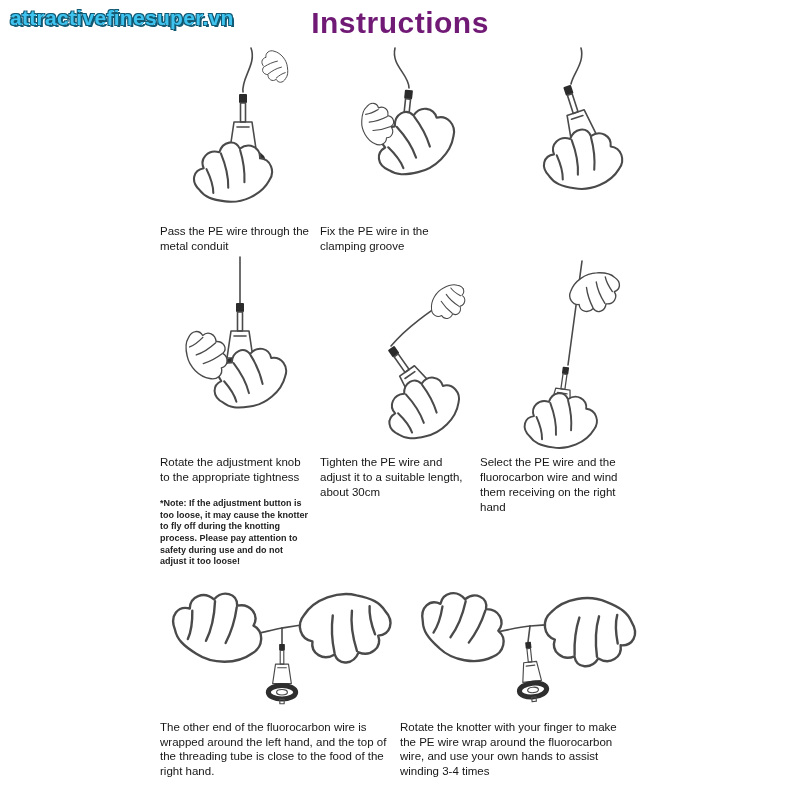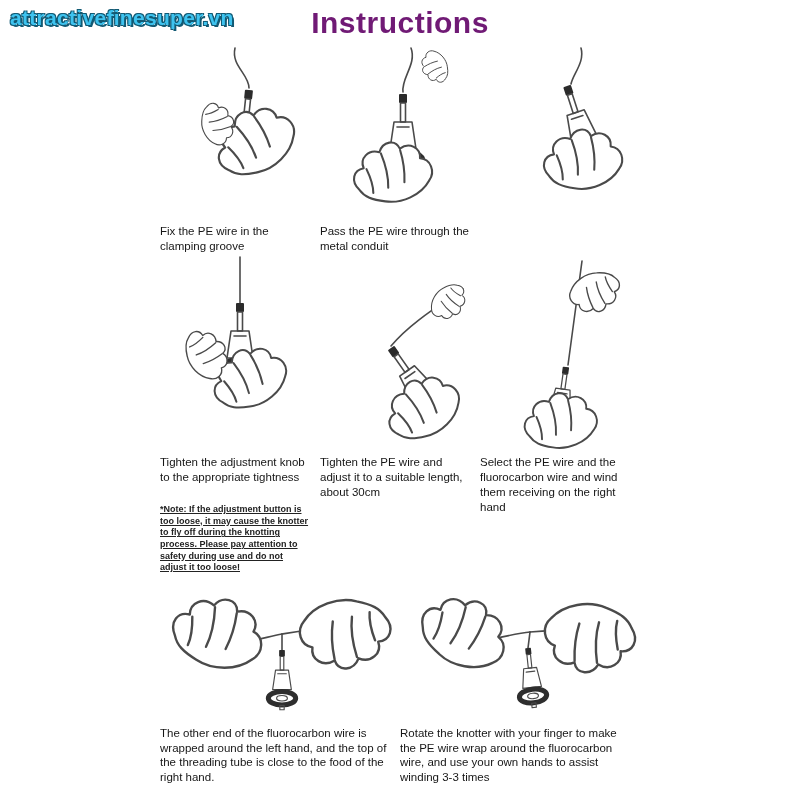--- a/index.html
+++ b/index.html
@@ -7,21 +7,21 @@
         font-family:"Liberation Sans", sans-serif;color:#1b1b1b;}
   .watermark{position:absolute;top:6px;left:10px;font-size:21px;font-weight:800;letter-spacing:.3px;
         text-shadow:-1px -1px 0 #125a74,1px -1px 0 #125a74,-1px 1px 0 #125a74,2px 2px 0 #125a74;}
   .title{text-align:center;font-size:30px;font-weight:700;letter-spacing:.5px;color:#701a75;padding-top:6px;}
   .content{width:486px;margin:2px auto 0 auto;}
   .row{display:flex;justify-content:center;}
   .cell{width:160px;display:flex;flex-direction:column;align-items:flex-start;}
   .cell-wide{width:240px;display:flex;flex-direction:column;align-items:flex-end;}
   .figure{width:100%;display:flex;justify-content:center;}
   .caption{font-size:11.5px;line-height:1.28;color:#161616;margin-top:2px;padding-right:8px;}
-  .note{font-size:9px;line-height:1.3;color:#222;margin-top:19px;padding-right:10px;font-weight:600;text-decoration:underline;}
+  .note{font-size:9px;line-height:1.3;color:#222;margin-top:13px;padding-right:10px;font-weight:600;}
   .ln{fill:none;stroke:#4a4a4a;stroke-width:1.6;stroke-linecap:round;stroke-linejoin:round;}
   .palm{fill:#ffffff;stroke:#4a4a4a;stroke-width:1.6;stroke-linejoin:round;}
   .dark{fill:#2b2b2b;stroke:none;}
   .ring{fill:none;stroke:#2e2e2e;stroke-width:7;}
 </style>
 </head>
 <body>
 
 <div class="page">
 
@@ -47,38 +47,38 @@
 
   <div class="watermark" style="color: rgb(62, 195, 239);">attractivefinesuper.vn</div>
   <div class="title">Instructions</div>
 
   <div class="content">
 
     <div class="row">
       <div class="cell">
         <div class="figure">
           <svg width="150" height="180" viewBox="0 0 150 180">
+            <path class="ln" d="M86,6 C92,22 76,36 78,50"></path>
+            <use href="#g-hand" transform="translate(112,26) scale(0.55) rotate(-115)"></use>
+            <use href="#g-tool" transform="translate(78,52)"></use>
+            <use href="#g-hand" transform="translate(64,135) scale(1.3) rotate(-10)"></use>
+          </svg>
+        </div>
+        <div class="caption">Pass the PE wire through the metal conduit</div>
+      </div>
+      <div class="cell">
+        <div class="figure">
+          <svg width="150" height="180" viewBox="0 0 150 180">
             <path class="ln" d="M70,6 C66,24 84,32 84,46"></path>
             <use href="#g-tool" transform="translate(84,48) rotate(6)"></use>
             <use href="#g-hand" transform="translate(88,105) scale(1.35) rotate(-30)"></use>
             <use href="#g-hand" transform="translate(50,80) scale(0.7) rotate(75)"></use>
           </svg>
         </div>
         <div class="caption">Fix the PE wire in the clamping groove</div>
-      </div>
-      <div class="cell">
-        <div class="figure">
-          <svg width="150" height="180" viewBox="0 0 150 180">
-            <path class="ln" d="M86,6 C92,22 76,36 78,50"></path>
-            <use href="#g-hand" transform="translate(112,26) scale(0.55) rotate(-115)"></use>
-            <use href="#g-tool" transform="translate(78,52)"></use>
-            <use href="#g-hand" transform="translate(64,135) scale(1.3) rotate(-10)"></use>
-          </svg>
-        </div>
-        <div class="caption">Pass the PE wire through the metal conduit</div>
       </div>
       <div class="cell">
         <div class="figure">
           <svg width="150" height="180" viewBox="0 0 150 180">
             <path class="ln" d="M96,6 C100,20 88,32 86,42"></path>
             <use href="#g-tool" transform="translate(82,44) rotate(-18)"></use>
             <use href="#g-hand" transform="translate(94,122) scale(1.3) rotate(-8)"></use>
           </svg>
         </div>
       </div>
@@ -87,21 +87,21 @@
     <div class="row">
       <div class="cell">
         <div class="figure">
           <svg width="150" height="200" viewBox="0 0 150 200">
             <path class="ln" d="M75,4 L75,50"></path>
             <use href="#g-tool" transform="translate(75,50)"></use>
             <use href="#g-hand" transform="translate(82,130) scale(1.25) rotate(-25)"></use>
             <use href="#g-hand" transform="translate(38,100) scale(0.85) rotate(60)"></use>
           </svg>
         </div>
-        <div class="caption">Tighten the adjustment knob to the appropriate tightness</div>
+        <div class="caption">Rotate the adjustment knob to the appropriate tightness</div>
         <div class="note">*Note: If the adjustment button is too loose, it may cause the knotter to fly off during the knotting process. Please pay attention to safety during use and do not adjust it too loose!</div>
       </div>
       <div class="cell">
         <div class="figure">
           <svg width="150" height="200" viewBox="0 0 150 200">
             <path class="ln" d="M66,93 C85,70 115,52 138,36"></path>
             <use href="#g-hand" transform="translate(124,46) scale(0.65) rotate(135)"></use>
             <use href="#g-tool" transform="translate(66,95) rotate(-35)"></use>
             <use href="#g-hand" transform="translate(96,160) scale(1.25) rotate(-30)"></use>
           </svg>
@@ -139,18 +139,18 @@
         <div class="figure">
           <svg width="240" height="150" viewBox="0 0 240 150">
             <path class="ln" d="M35,62 C75,75 105,60 130,58"></path>
             <path class="ln" d="M130,58 C165,55 190,55 215,58"></path>
             <path class="ln" d="M130,58 L128,74"></path>
             <use href="#g-hand" transform="translate(58,60) scale(1.45) rotate(25)"></use>
             <use href="#g-hand" transform="translate(195,60) scale(1.5) rotate(185)"></use>
             <use href="#g-tool" transform="translate(128,74) scale(0.72) rotate(-6)"></use>
           </svg>
         </div>
-        <div class="caption">Rotate the knotter with your finger to make the PE wire wrap around the fluorocarbon wire, and use your own hands to assist winding 3-3 times</div>
+        <div class="caption">Rotate the knotter with your finger to make the PE wire wrap around the fluorocarbon wire, and use your own hands to assist winding 3-4 times</div>
       </div>
     </div>
 
   </div>
 </div>
 
 </body></html>

